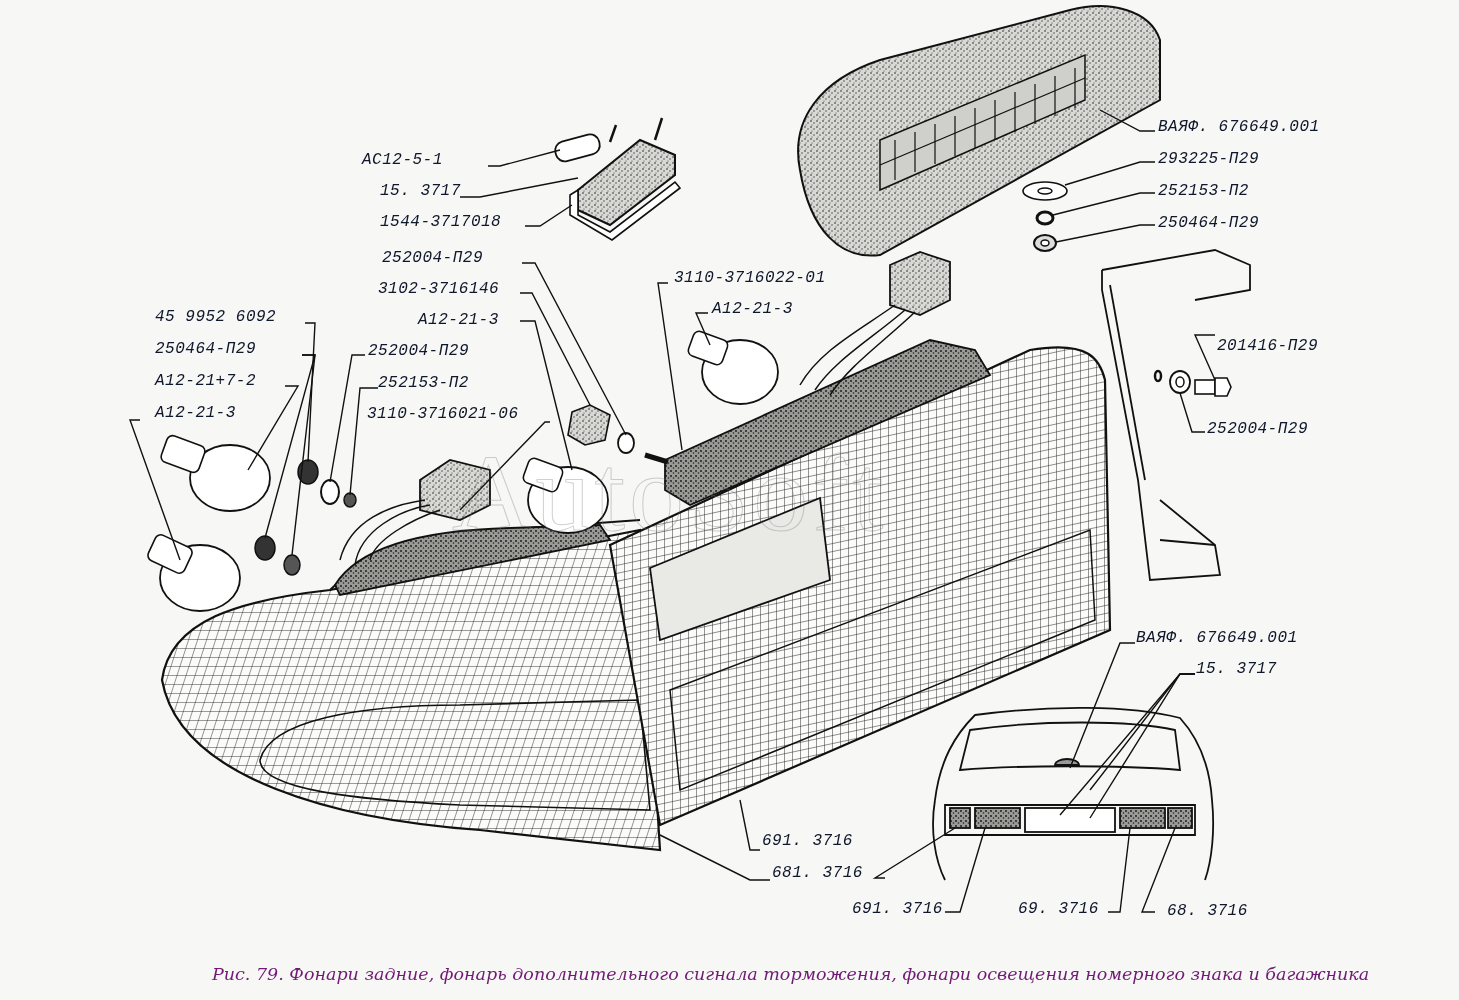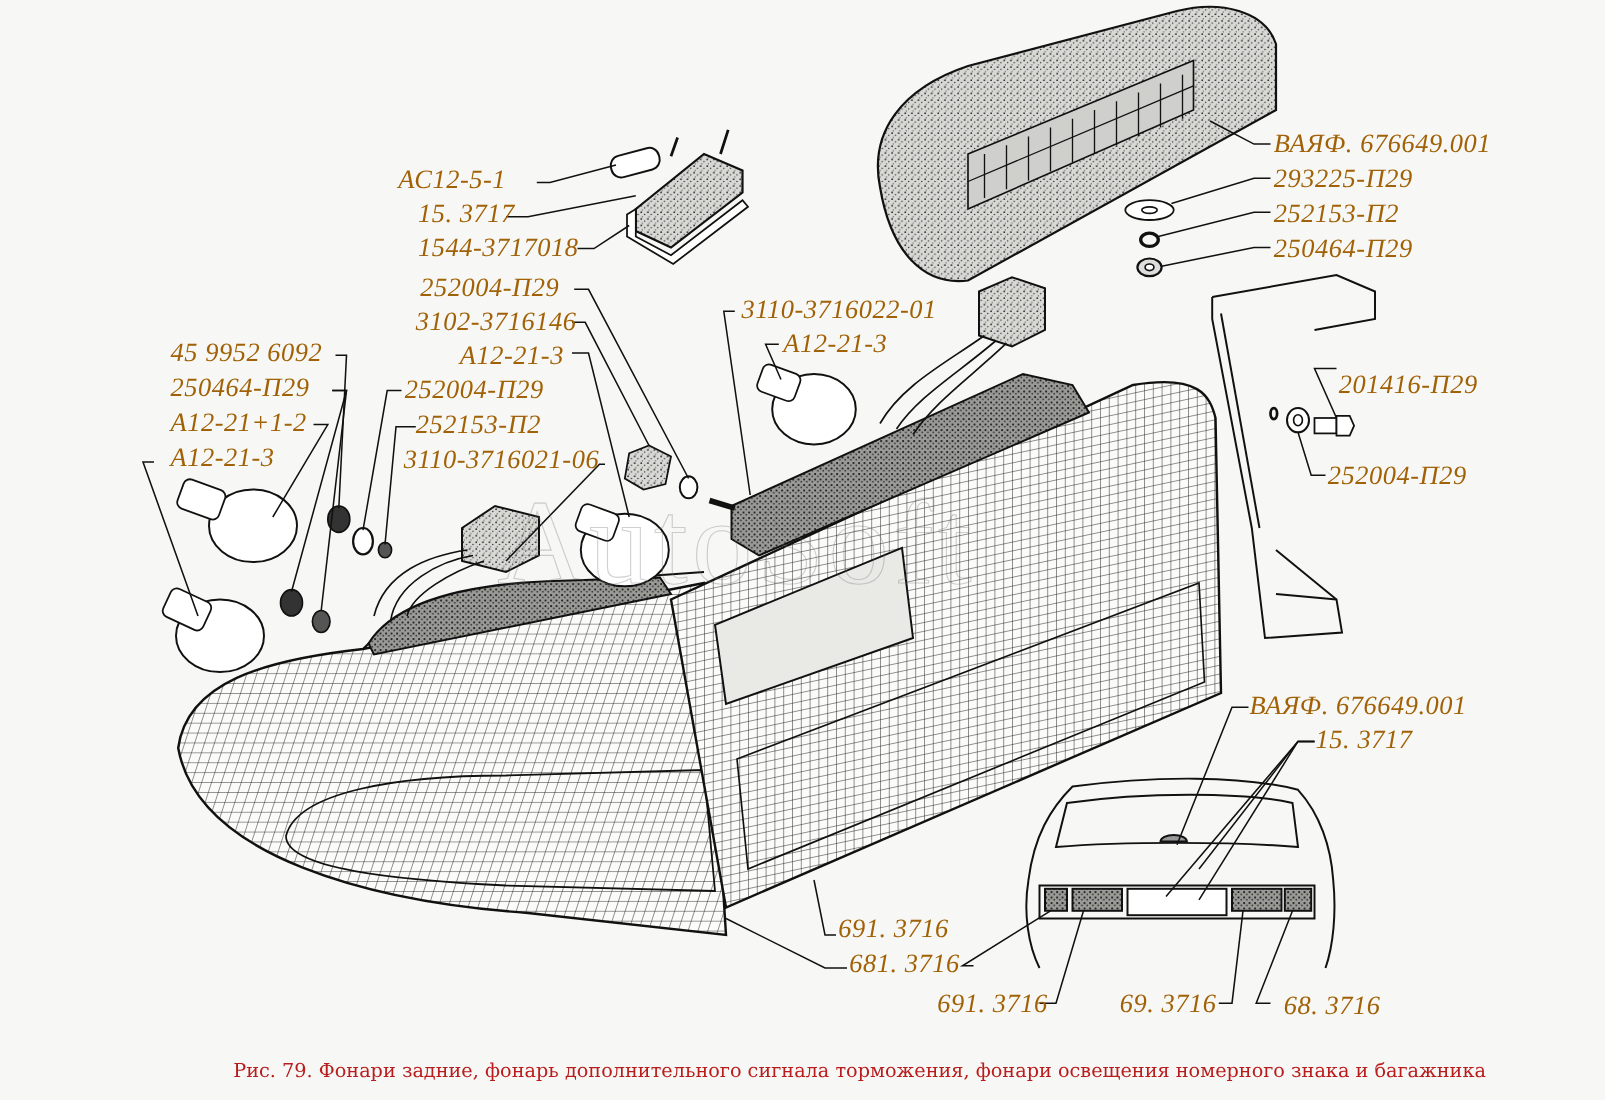--- a/index.html
+++ b/index.html
@@ -1,23 +1,23 @@
 <!DOCTYPE html>
 <html><head>
 <meta charset="utf-8">
 <style>
   html, body { margin: 0; padding: 0; background: #f7f7f5; }
   body { width: 1459px; height: 1000px; position: relative; overflow: hidden;
          font-family: "DejaVu Sans", sans-serif; }
   #figure { position: absolute; left: 0; top: 0; width: 1459px; height: 1000px; }
-  .lbl { position: absolute; font-family: Liberation Serif, serif; font-style: italic;
-         font-size: 24px; color: #a16207; white-space: nowrap; letter-spacing: 0.5px;
+  .lbl { position: absolute; font-family: Liberation Mono, monospace; font-style: italic;
+         font-size: 16px; color: #0f172a; white-space: nowrap; letter-spacing: 0.5px;
          line-height: 1; }
   .caption { position: absolute; left: 212px; top: 964px; font-family: "DejaVu Serif", serif;
-             font-size: 17.5px; color: #b91c1c; white-space: nowrap; text-align: center; }
+             font-style: italic; font-size: 17.5px; color: #701a75; white-space: nowrap; text-align: center; }
   .watermark { position: absolute; left: 452px; top: 430px; font-family: Liberation Serif, serif;
                font-size: 110px; color: transparent; -webkit-text-stroke: 1px rgba(120,120,120,0.35);
                letter-spacing: 4px; }
 </style>
 </head>
 <body>
 
 <svg id="figure" viewBox="0 0 1459 1000" xmlns="http://www.w3.org/2000/svg">
   <defs>
     <pattern id="grid" width="9" height="9" patternUnits="userSpaceOnUse" patternTransform="skewX(-18)">
@@ -202,21 +202,21 @@
 <div class="lbl" style="left:362px;top:152px">АС12-5-1</div>
 <div class="lbl" style="left:380px;top:183px">15. 3717</div>
 <div class="lbl" style="left:380px;top:214px">1544-3717018</div>
 <div class="lbl" style="left:382px;top:250px">252004-П29</div>
 <div class="lbl" style="left:378px;top:281px">3102-3716146</div>
 <div class="lbl" style="left:418px;top:312px">А12-21-3</div>
 <div class="lbl" style="left:674px;top:270px">3110-3716022-01</div>
 <div class="lbl" style="left:712px;top:301px">А12-21-3</div>
 <div class="lbl" style="left:155px;top:309px">45 9952 6092</div>
 <div class="lbl" style="left:155px;top:341px">250464-П29</div>
-<div class="lbl" style="left:155px;top:373px">А12-21+1-2</div>
+<div class="lbl" style="left:155px;top:373px">А12-21+7-2</div>
 <div class="lbl" style="left:155px;top:405px">А12-21-3</div>
 <div class="lbl" style="left:368px;top:343px">252004-П29</div>
 <div class="lbl" style="left:378px;top:375px">252153-П2</div>
 <div class="lbl" style="left:367px;top:406px">3110-3716021-06</div>
 <div class="lbl" style="left:1158px;top:119px">ВАЯФ. 676649.001</div>
 <div class="lbl" style="left:1158px;top:151px">293225-П29</div>
 <div class="lbl" style="left:1158px;top:183px">252153-П2</div>
 <div class="lbl" style="left:1158px;top:215px">250464-П29</div>
 <div class="lbl" style="left:1217px;top:338px">201416-П29</div>
 <div class="lbl" style="left:1207px;top:421px">252004-П29</div>

